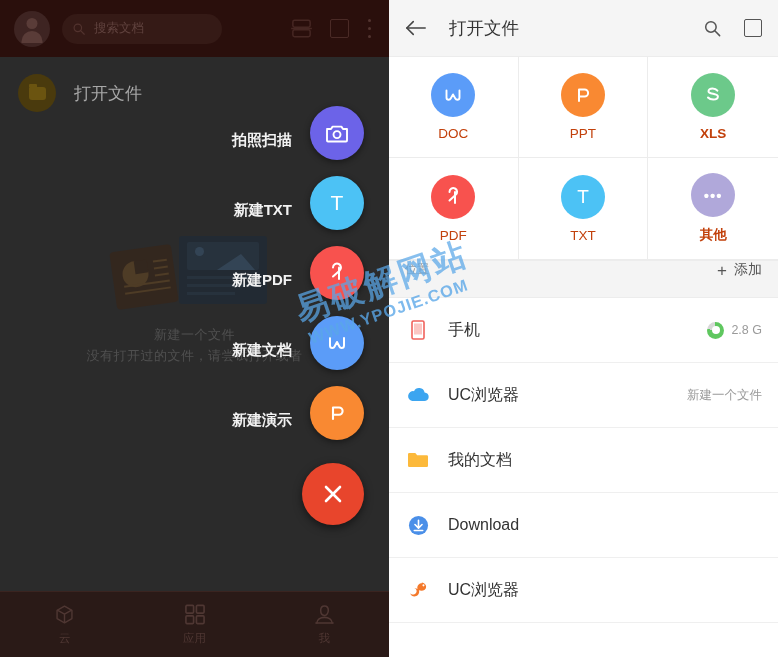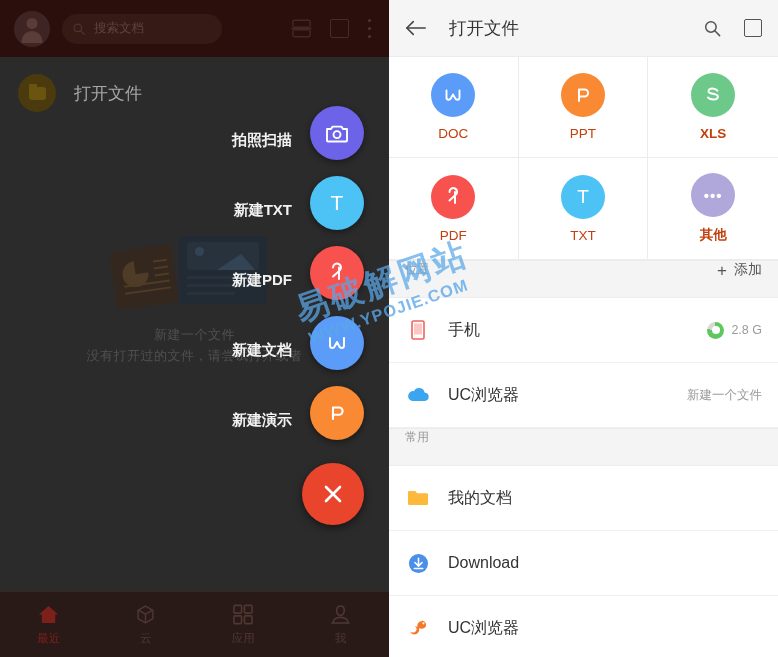--- a/index.html
+++ b/index.html
@@ -324,26 +324,20 @@
         <span class="fab-close">
           <svg width="26" height="26" viewBox="0 0 26 26" stroke="#fff" stroke-width="2.6" stroke-linecap="round">
             <line x1="6" y1="6" x2="20" y2="20"></line>
               <line x1="20" y1="6" x2="6" y2="20"></line>
           </svg>
         </span>
       </div>
     </div>
 
     <div class="tabbar">
-      <div class="tab active">
-        <svg width="23" height="21" viewBox="0 0 24 22">
-          <path d="M12 2L2 11h3v9h14v-9h3L12 2z" fill="#7d201a"></path>
-        </svg>
-        <span class="tlabel">最近</span>
-      </div>
       <div class="tab">
         <svg width="23" height="21" viewBox="0 0 24 24" fill="none" stroke="#4f3733" stroke-width="1.6">
           <path d="M12 2.5l8.5 4.9v9.2L12 21.5 3.5 16.6V7.4L12 2.5z" stroke-linejoin="round"></path>
           <path d="M12 11.5L3.8 7M12 11.5L20.2 7M12 11.5v9.8"></path>
         </svg>
         <span class="tlabel">云</span>
       </div>
       <div class="tab">
         <svg width="22" height="21" viewBox="0 0 22 22" fill="none" stroke="#4f3733" stroke-width="1.7">
           <rect x="1.5" y="1.5" width="8" height="8" rx="1"></rect>
@@ -460,23 +454,20 @@
     <div class="lrow">
       <span class="licon">
         <svg width="22" height="16" viewBox="0 0 22 16" fill="#3ca5f0">
           <path d="M5.2 14h12a4.3 4.3 0 0 0 .4-8.6A5.6 5.6 0 0 0 7 4.2 4.6 4.6 0 0 0 5.2 14z"></path>
         </svg>
       </span>
       <span class="ltext">UC浏览器</span>
       <span class="lmeta">新建一个文件</span>
     </div>
 
-    <div class="section-head">
-      <span class="sh-label">常用</span>
-    </div>
 
     <div class="lrow">
       <span class="licon">
         <svg width="22" height="18" viewBox="0 0 22 18" fill="#fcb93b">
           <path d="M1 3.2A1.2 1.2 0 0 1 2.2 2h6.1l1.9 2.2h9.6A1.2 1.2 0 0 1 21 5.4v9.4A1.2 1.2 0 0 1 19.8 16H2.2A1.2 1.2 0 0 1 1 14.8V3.2z"></path>
         </svg>
       </span>
       <span class="ltext">我的文档</span>
     </div>
 

